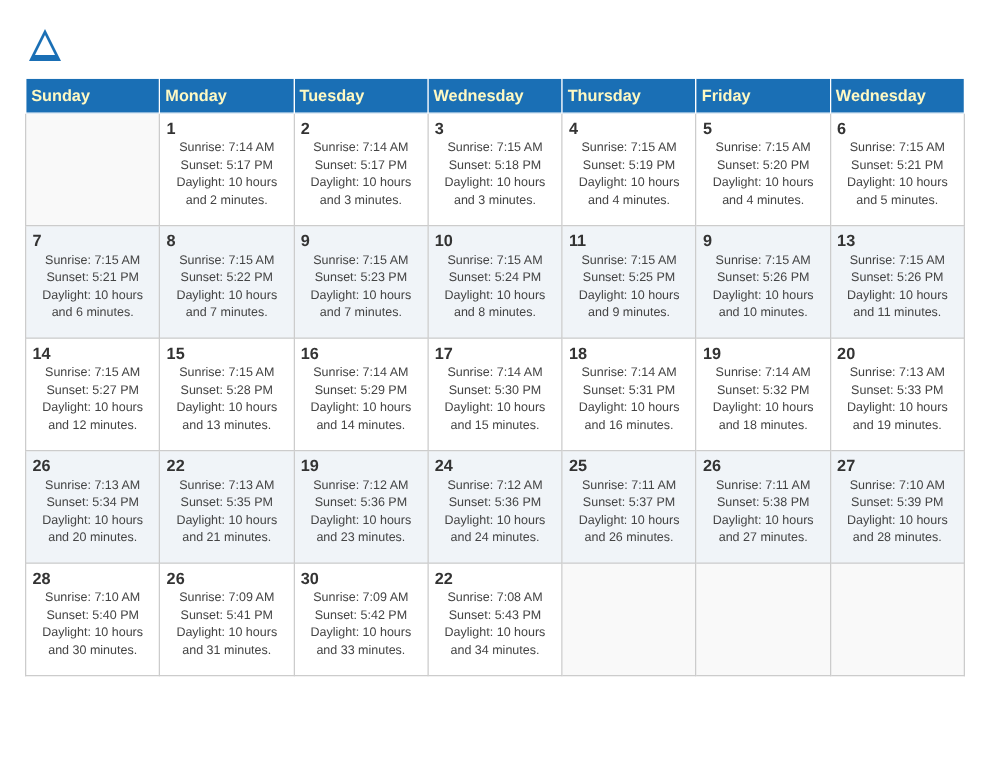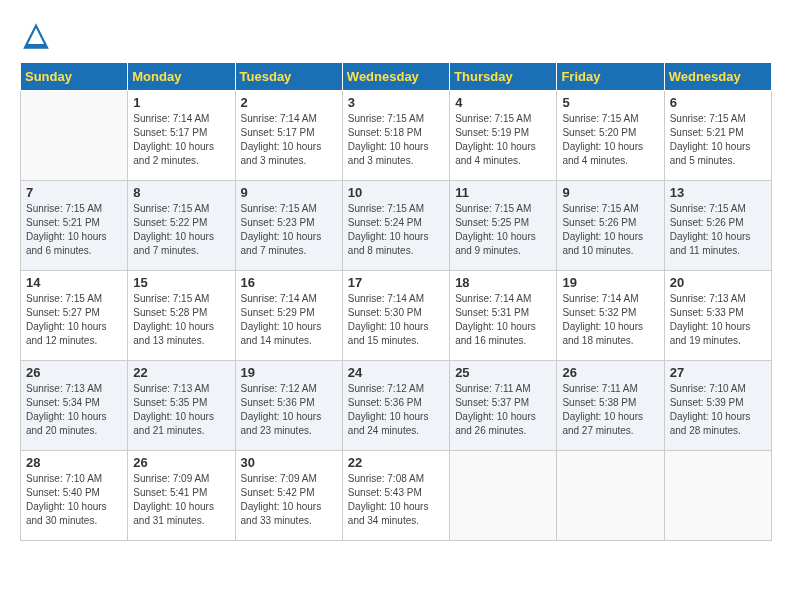--- a/index.html
+++ b/index.html
@@ -45,21 +45,21 @@
       font-size: 16px;
       color: #555;
     }
     table {
       width: 100%;
       border-collapse: collapse;
       table-layout: fixed;
     }
     thead tr th {
       background: #1a6fb5;
-      color: #fde047;
+      color: #fef9c3;
       font-size: 13px;
       font-weight: bold;
       padding: 6px 4px;
       text-align: left;
       border: 1px solid #fff;
     }
     tbody tr td {
       border: 1px solid #ccc;
       vertical-align: top;
       padding: 4px 5px;
@@ -77,20 +77,21 @@
       font-size: 13px;
       font-weight: bold;
       color: #333;
       display: block;
       margin-bottom: 2px;
     }
     .day-info {
       font-size: 10px;
       color: #444;
       line-height: 1.4;
+      text-align: center;
     }
     .empty-cell {
       background: #f9f9f9 !important;
     }
   </style>
 </head>
 <body>
 
 <div class="header">
   <div class="logo">

